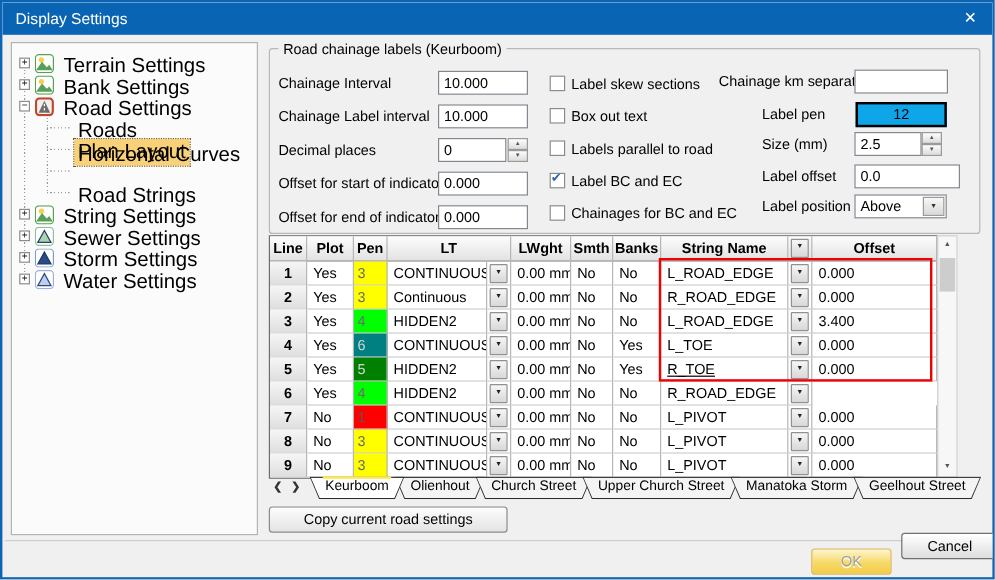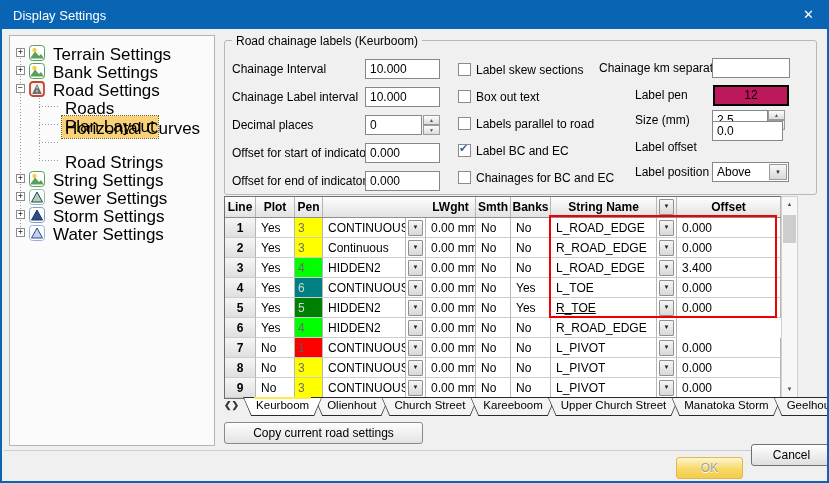--- a/index.html
+++ b/index.html
@@ -18,21 +18,21 @@
   .tlabel.sel{background:#f9d178;outline:1px dotted #7a5c10;}
   .dotv,.doth{position:absolute;}
   .dotv{width:1px;background-image:repeating-linear-gradient(to bottom,#9a9a9a 0 1px,transparent 1px 3px);}
   .doth{height:1px;background-image:repeating-linear-gradient(to right,#9a9a9a 0 1px,transparent 1px 3px);}
   .groupbox{position:absolute;left:222px;top:38px;width:593px;height:155px;border:1px solid #b8b8b8;
             border-radius:3px;box-sizing:border-box;}
   .legend{position:absolute;left:230px;top:32px;background:#f0f0f0;padding:0 4px;font-size:12px;}
   .lbl{position:absolute;font-size:12px;white-space:nowrap;}
   .tbox{position:absolute;height:20px;border:1px solid #828790;background:#fff;box-sizing:border-box;
         font-family:"Liberation Sans",sans-serif;font-size:12px;padding:0 0 0 4px;margin:0;outline:none;}
-  .penbox{position:absolute;border:2px solid #000;background:#be185d;box-sizing:border-box;text-align:center;
+  .penbox{position:absolute;border:2px solid #000;background:#0ea5e9;box-sizing:border-box;text-align:center;
           font-size:12px;line-height:17px;}
   .spin{position:absolute;width:17px;box-sizing:border-box;}
   .spbtn{position:absolute;left:0;width:17px;height:10px;border:1px solid #9a9a9a;background:linear-gradient(#fdfdfd,#dcdcdc);
          box-sizing:border-box;font-size:5px;color:#555;text-align:center;line-height:8px;}
   .combo{position:absolute;height:20px;border:1px solid #828790;background:#fff;box-sizing:border-box;}
   .combo .cval{position:absolute;left:4px;top:2px;font-size:12px;}
   .combo .cbtn{position:absolute;right:1px;top:1px;width:18px;height:16px;border:1px solid #9a9a9a;
                background:linear-gradient(#f7f7f7,#d9d9d9);box-sizing:border-box;text-align:center;
                font-size:6px;line-height:14px;color:#333;}
   .cb{position:absolute;width:13px;height:13px;border:1px solid #8b8b8b;background:#fff;box-sizing:border-box;}
@@ -196,33 +196,34 @@
       <input class="tbox" style="left: 710px; top: 56px; width: 78px;">
       <span class="lbl" style="left: 633px; top: 86px;">Label pen</span>
       <div class="penbox" style="left: 711px; top: 83px; width: 76px; height: 21px;">12</div>
       <span class="lbl" style="left: 633px; top: 111px;">Size (mm)</span>
       <input class="tbox" value="2.5" style="left: 710px; top: 108px; width: 56px;">
       <div class="spin" style="left: 766px; top: 108px; height: 20px;">
         <div class="spbtn" style="top: 0px;">▲</div>
         <div class="spbtn" style="top: 10px;">▼</div>
       </div>
       <span class="lbl" style="left: 633px; top: 138px;">Label offset</span>
-      <input class="tbox" value="0.0" style="left: 710px; top: 119px; width: 71px;">
+      <input class="tbox" value="0.0" style="left: 710px; top: 135px; width: 88px;">
       <span class="lbl" style="left: 633px; top: 163px;">Label position</span>
       <div class="combo" style="left: 710px; top: 160px; width: 77px;">
         <span class="cval">Above</span>
         <span class="cbtn">▼</span>
       </div>
     </div>
 
   <div class="grid" id="grid">
       <div class="g-hdr">
         <div class="gc" style="left: 0px; width: 31px;">Line</div>
         <div class="gc" style="left: 31px; width: 39px;">Plot</div>
         <div class="gc" style="left: 70px; width: 28px;">Pen</div>
+        <div class="gc" style="left: 98px; width: 103px;">LT</div>
         <div class="gc" style="left: 201px; width: 50px;">LWght</div>
         <div class="gc" style="left: 251px; width: 35px;">Smth</div>
         <div class="gc" style="left: 286px; width: 40px;">Banks</div>
         <div class="gc" style="left: 326px; width: 106px;">String Name</div>
         <div class="gc ddc" style="left: 432px; width: 20px;">
           <div class="dd">▼</div>
         </div>
         <div class="gc" style="left: 452px; width: 104px;">Offset</div>
       </div>
       <div class="g-row">
@@ -402,25 +403,20 @@
         <span class="tl">Olienhout</span>
       </div>
       <div class="tab">
         <div class="tb"></div>
         <div class="ti"></div>
         <span class="tl">Church Street</span>
       </div>
       <div class="tab">
         <div class="tb"></div>
         <div class="ti"></div>
-        <span class="tl">Kareeboom</span>
-      </div>
-      <div class="tab">
-        <div class="tb"></div>
-        <div class="ti"></div>
         <span class="tl">Upper Church Street</span>
       </div>
       <div class="tab">
         <div class="tb"></div>
         <div class="ti"></div>
         <span class="tl">Manatoka Storm</span>
       </div>
       <div class="tab">
         <div class="tb"></div>
         <div class="ti"></div>

